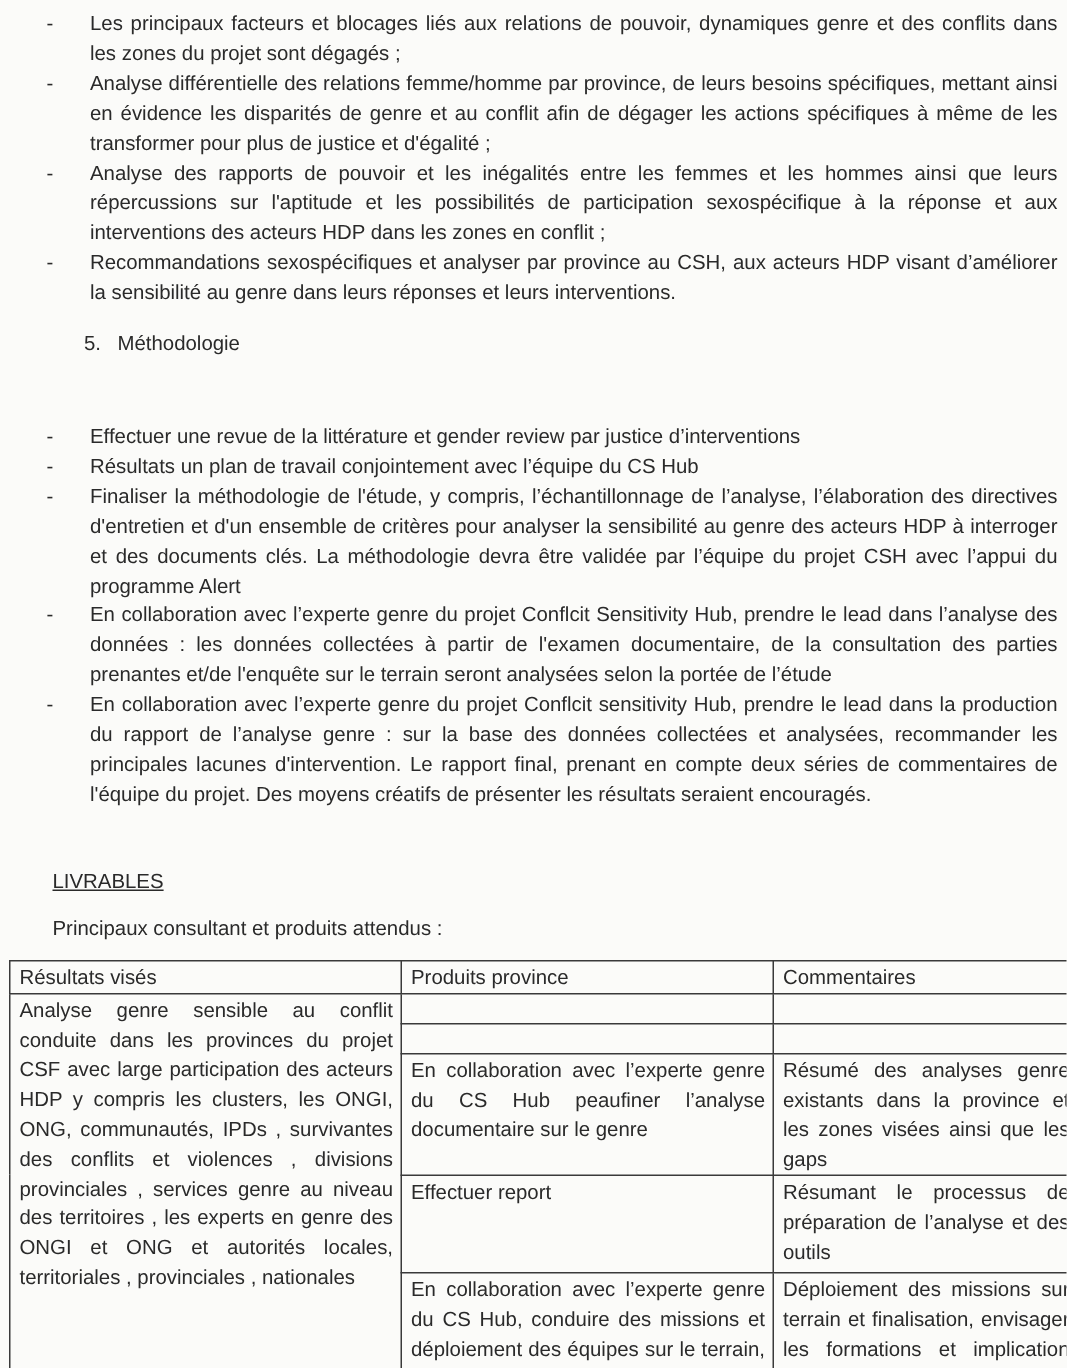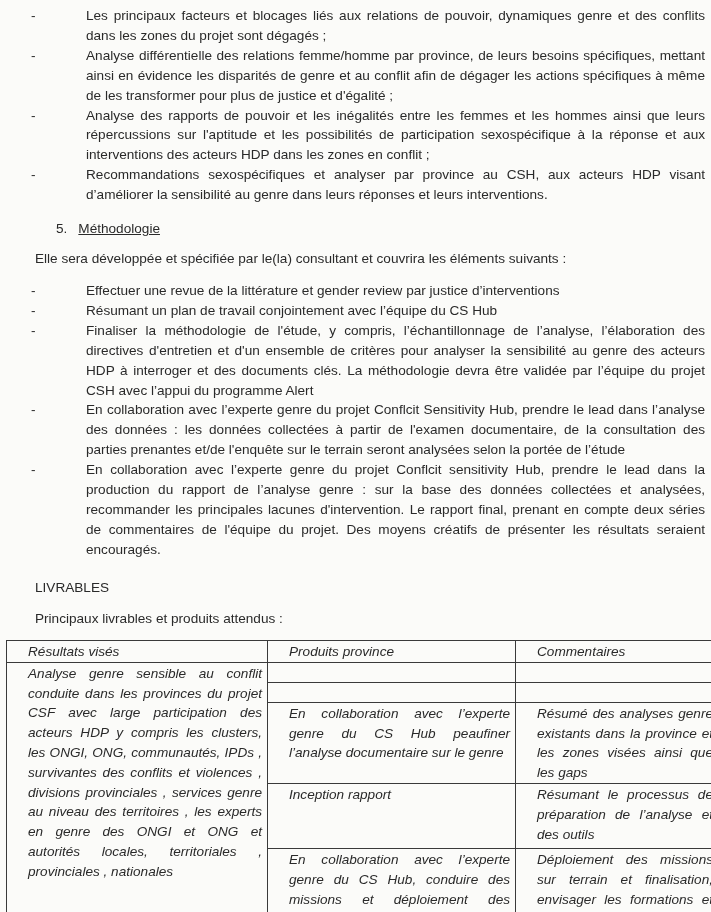--- a/index.html
+++ b/index.html
@@ -13,40 +13,40 @@
   }
   .page { position: absolute; left: 0; top: 0; width: 711px; height: 912px; }
   .bullets { position: absolute; left: 0; width: 711px; margin: 0; padding: 0; list-style: none; }
   .bullets li { position: relative; padding-left: 60px; padding-right: 6px; line-height: 19.9px; }
   .bullets li .dash { position: absolute; left: 31px; top: 0; }
   .bullets.justify li .txt { text-align: justify; display: block; }
   #top-bullets { top: 6px; }
   #method-bullets { top: 281px; }
   .heading { position: absolute; left: 56px; top: 219px; line-height: 20px; }
   .heading .num { margin-right: 11px; }
-  .heading .ttl { text-decoration: underline; }
+  .heading .ttl { }
   .intro { position: absolute; left: 35px; top: 249px; line-height: 20px; }
-  .livrables { position: absolute; left: 35px; top: 578px; line-height: 20px; }
+  .livrables { position: absolute; left: 35px; top: 578px; line-height: 20px; text-decoration: underline; }
   .principaux { position: absolute; left: 35px; top: 609px; line-height: 20px; }
   table.deliv {
     position: absolute; left: 6px; top: 640px;
     border-collapse: collapse; width: 712px; table-layout: fixed;
     font-size: 13.6px;
   }
   table.deliv td {
     border: 1.3px solid #3a3a3a; vertical-align: top;
-    padding: 1px 5px 0 21px; line-height: 19.8px; text-align: justify; font-style: italic;
+    padding: 1px 5px 0 6px; line-height: 19.8px; text-align: justify;
   }
   table.deliv td.hdr { height: 18px; text-align: left; }
   table.deliv td.empty { height: 18px; }
   table.deliv td.c1 { text-align: justify; text-align-last: left; }
   .row-a td { height: 69px; }
   .row-b td { height: 63px; }
   .row-c td { height: 76px; }
-  .tl { text-align-last: left; margin-left: 26px; }
+  .tl { text-align-last: left; }
 </style>
 </head>
 <body>
 
 <div class="page">
 
   <ul class="bullets justify" id="top-bullets">
     <li>
         <span class="dash">-</span>
         <span class="txt tl">Les principaux facteurs et blocages liés aux relations de pouvoir, dynamiques genre et des conflits dans les zones du projet sont dégagés ;</span>
@@ -62,47 +62,46 @@
     <li>
         <span class="dash">-</span>
         <span class="txt tl">Recommandations sexospécifiques et analyser par province au CSH, aux acteurs HDP visant d’améliorer la sensibilité au genre dans leurs réponses et leurs interventions.</span>
       </li>
   </ul>
 
   <div class="heading">
     <span class="num">5.</span><span class="ttl">Méthodologie</span>
   </div>
 
-  <div class="intro">Elle sera développée et spécifiée par le(la) consultant et couvrira les éléments suivants :</div>
 
   <ul class="bullets justify" id="method-bullets">
     <li>
         <span class="dash">-</span>
         <span class="txt tl">Effectuer une revue de la littérature et gender review par justice d’interventions</span>
       </li>
     <li>
         <span class="dash">-</span>
-        <span class="txt tl">Résumant un plan de travail conjointement avec l’équipe du CS Hub</span>
+        <span class="txt tl">Résultats un plan de travail conjointement avec l’équipe du CS Hub</span>
       </li>
     <li>
         <span class="dash">-</span>
         <span class="txt tl">Finaliser la méthodologie de l'étude, y compris, l’échantillonnage de l’analyse, l’élaboration des directives d'entretien et d'un ensemble de critères pour analyser la sensibilité au genre des acteurs HDP à interroger et des documents clés. La méthodologie devra être validée par l’équipe du projet CSH avec l’appui du programme Alert</span>
       </li>
     <li>
         <span class="dash">-</span>
         <span class="txt tl">En collaboration avec l’experte genre du projet Conflcit Sensitivity Hub, prendre le lead dans l’analyse des données : les données collectées à partir de l'examen documentaire, de la consultation des parties prenantes et/de l'enquête sur le terrain seront analysées selon la portée de l’étude</span>
       </li>
     <li>
         <span class="dash">-</span>
         <span class="txt tl">En collaboration avec l’experte genre du projet Conflcit sensitivity Hub, prendre le lead dans la production du rapport de l’analyse genre : sur la base des données collectées et analysées, recommander les principales lacunes d'intervention. Le rapport final, prenant en compte deux séries de commentaires de l'équipe du projet. Des moyens créatifs de présenter les résultats seraient encouragés.</span>
       </li>
   </ul>
 
   <div class="livrables">LIVRABLES</div>
-  <div class="principaux">Principaux livrables et produits attendus :</div>
+  <div class="principaux">Principaux consultant et produits attendus :</div>
 
   <table class="deliv">
     <colgroup>
       <col style="width:261px">
       <col style="width:248px">
       <col style="width:203px">
     </colgroup>
     <tbody>
         <tr>
       <td class="hdr">Résultats visés</td>
@@ -116,21 +115,21 @@
     </tr>
     <tr>
       <td class="empty"></td>
       <td class="empty"></td>
     </tr>
     <tr class="row-a">
       <td class="tl">En collaboration avec l’experte genre du CS Hub peaufiner l’analyse documentaire sur le genre</td>
       <td class="tl">Résumé des analyses genre existants dans la province et les zones visées ainsi que les gaps</td>
     </tr>
     <tr class="row-b">
-      <td class="tl">Inception rapport</td>
+      <td class="tl">Effectuer report</td>
       <td class="tl">Résumant le processus de préparation de l’analyse et des outils</td>
     </tr>
     <tr class="row-c">
       <td>En collaboration avec l’experte genre du CS Hub, conduire des missions et déploiement des équipes sur le terrain, former les équipes de</td>
       <td>Déploiement des missions sur terrain et finalisation, envisager les formations et implication des OSC des</td>
     </tr>
   </tbody>
     </table>
 
 </div>

